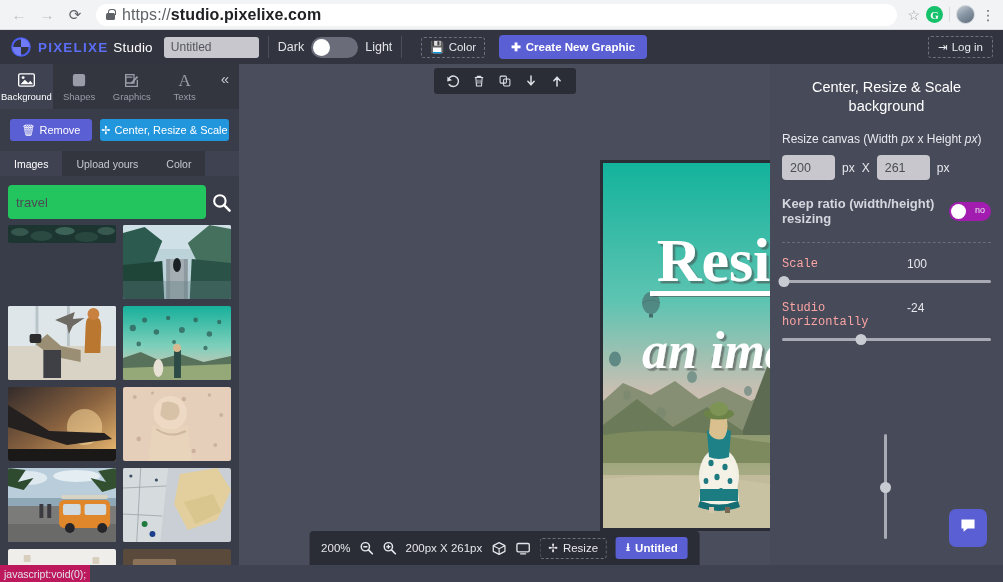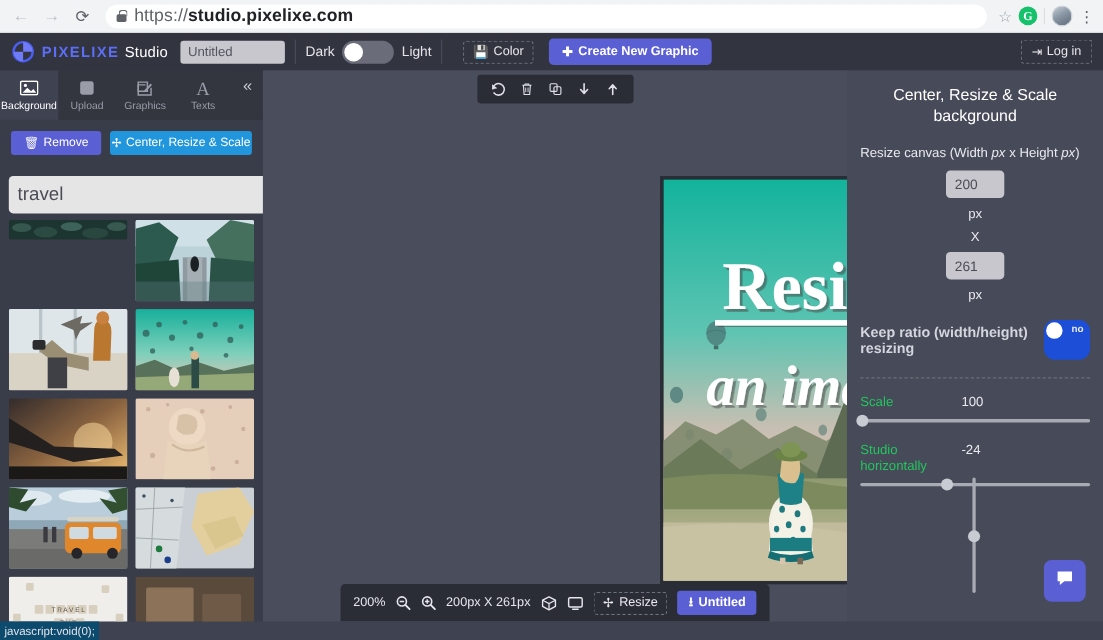--- a/index.html
+++ b/index.html
@@ -120,22 +120,22 @@
   }
   .subtabs { display: flex; height: 25px; background: #34363f; }
   .subtab {
     padding: 0 14px; display: flex; align-items: center; font-size: 10.5px;
     color: #c6c8d2; background: #34363f;
   }
   .subtab.active { background: #3f4251; color: #ffffff; }
   .subtab-filler { flex: 1; background: #3f4251; }
   .search-row { padding: 9px 8px 6px 8px; display: flex; align-items: center; gap: 6px; }
   .search-input {
-    flex: 1; height: 21px; background: #e5e5e5; border: none; border-radius: 4px;
-    padding: 17px 8px; font-size: 17px; color: #4c4c56;
+    flex: 1; height: 21px; background: #22c55e; border: none; border-radius: 4px;
+    padding: 17px 8px; font-size: 13px; color: #4c4c56;
     font-family: "Liberation Sans", sans-serif;
   }
   .search-btn { background: none; border: none; color: #fff; padding: 0; display: flex; }
   .thumbs {
     flex: 1; overflow: hidden; padding: 0 8px; display: grid;
     grid-template-columns: 1fr 1fr; gap: 7px; align-content: start;
   }
   .thumb { height: 74px; border-radius: 2px; overflow: hidden; position: relative; }
   .thumb.strip { height: 18px; grid-column: 1 / 2; }
   .thumb svg { display: block; width: 100%; height: 100%; }
@@ -172,45 +172,45 @@
   }
 
   
   .right-panel { width: 233px; background: #474a58; flex: none; padding: 14px 12px; position: relative; }
   .rp-title {
     text-align: center; color: #ffffff; font-size: 14.5px; line-height: 19px;
     margin-bottom: 16px;
   }
   .rp-label { color: #e8e9ee; font-size: 12px; margin-bottom: 9px; }
   .rp-label i { font-style: italic; }
-  .dim-row { display: flex; align-items: center; gap: 7px; margin-bottom: 16px; flex-direction: column; }
+  .dim-row { display: flex; align-items: center; gap: 7px; margin-bottom: 16px; }
   .dim-input {
     width: 53px; height: 25px; background: #c7c7cd; border: none; border-radius: 4px;
     padding: 0 8px; font-size: 12.5px; color: #4c4c56;
     font-family: "Liberation Sans", sans-serif;
   }
   .dim-unit { color: #e8e9ee; font-size: 12px; }
   .ratio-row { display: flex; align-items: center; justify-content: space-between; }
   .ratio-label { color: #d4d6de; font-size: 13px; font-weight: bold; }
   .toggle-no {
-    width: 42px; height: 36px; border-radius: 10px; background: #1d4ed8;
-    position: relative; flex: none; font-weight: bold;
+    width: 42px; height: 19px; border-radius: 10px; background: #a21caf;
+    position: relative; flex: none;
   }
   .toggle-no::before {
     content: ""; position: absolute; left: 2px; top: 2px; width: 15px; height: 15px;
     border-radius: 50%; background: #ffffff;
   }
   .toggle-no span {
     position: absolute; right: 6px; top: 3px; font-size: 9px; color: #e9eaee;
   }
   .rp-divider { height: 1px; border-top: 1px dashed #6a6d79; margin: 16px 0 14px 0; }
   .slider-block { margin-bottom: 18px; }
   .slider-head { display: flex; margin-bottom: 9px; }
-  .slider-name { color: #22c55e; font-size: 12px; width: 92px; }
-  .slider-val { color: #e8e9ee; font-size: 12px; }
+  .slider-name { color: #fca5a5; font-size: 12px; width: 92px; font-family: Liberation Mono, monospace; }
+  .slider-val { color: #e8e9ee; font-size: 12px; margin-left: 33px; }
   .slider-track {
     height: 3px; background: #a9abb4; border-radius: 2px; position: relative;
   }
   .slider-thumb {
     position: absolute; top: -4px; width: 11px; height: 11px; border-radius: 50%;
     background: #c9cbd2; transform: translateX(-50%);
   }
   .vslider {
     position: absolute; left: 114px; top: 370px; width: 3px; height: 105px;
     background: #a9abb4; border-radius: 2px;
@@ -220,21 +220,21 @@
     border-radius: 50%; background: #c9cbd2;
   }
   .chat-fab {
     position: absolute; right: 16px; bottom: 18px; width: 38px; height: 38px;
     background: #5b5fd4; border-radius: 7px; display: flex; align-items: center;
     justify-content: center;
   }
 
   
   .status-bar {
-    position: absolute; left: 0; bottom: 0; height: 17px; background: #0c4a6e;
+    position: absolute; left: 0; bottom: 0; height: 17px; background: #be185d;
     color: #e2e3e9; font-size: 10.5px; display: flex; align-items: center;
     padding: 0 4px; z-index: 20;
   }
 </style>
 </head>
 <body>
 
 <div class="browser-bar">
   <div class="nav-btn disabled">←</div>
   <div class="nav-btn disabled">→</div>
@@ -292,21 +292,21 @@
             </svg>
         </span>
         <span>Background</span>
       </div>
       <div class="tab">
         <span class="tab-ico">
           <svg viewBox="0 0 16 16" width="14" height="14">
               <rect x="1" y="1" width="14" height="14" rx="2.5" fill="#9a9ca8"></rect>
             </svg>
         </span>
-        <span>Upload</span>
+        <span>Shapes</span>
       </div>
       <div class="tab">
         <span class="tab-ico">
           <svg viewBox="0 0 18 18" width="15" height="15">
               <path d="M2 5 h8 M2 5 v11 h14 v-8" fill="none" stroke="#9a9ca8" stroke-width="1.6"></path>
               <path d="M2 2 h10 v10 h-10 z" fill="none" stroke="#9a9ca8" stroke-width="1.6"></path>
               <path d="M8.5 11 L15.5 3.5 L17 5 L10 12.5 L8 13 Z" fill="#9a9ca8"></path>
             </svg>
         </span>
         <span>Graphics</span>
@@ -324,20 +324,26 @@
       <button class="btn-remove">
         <span>🗑</span>
           <span>Remove</span>
       </button>
       <button class="btn-center">
         <span>✢</span>
           <span>Center, Resize &amp; Scale</span>
       </button>
     </div>
 
+    <div class="subtabs">
+      <div class="subtab active">Images</div>
+      <div class="subtab">Upload yours</div>
+      <div class="subtab">Color</div>
+      <div class="subtab-filler"></div>
+    </div>
 
     <div class="search-row">
       <input class="search-input" value="travel" placeholder="travel" style="">
       <button class="search-btn">
         <svg viewBox="0 0 20 20" width="19" height="19">
             <circle cx="8.3" cy="8.3" r="6" fill="none" stroke="#fff" stroke-width="2.2"></circle>
             <path d="M12.8 12.8 L18.5 18.5" stroke="#fff" stroke-width="2.6" stroke-linecap="round"></path>
           </svg>
       </button>
     </div>

